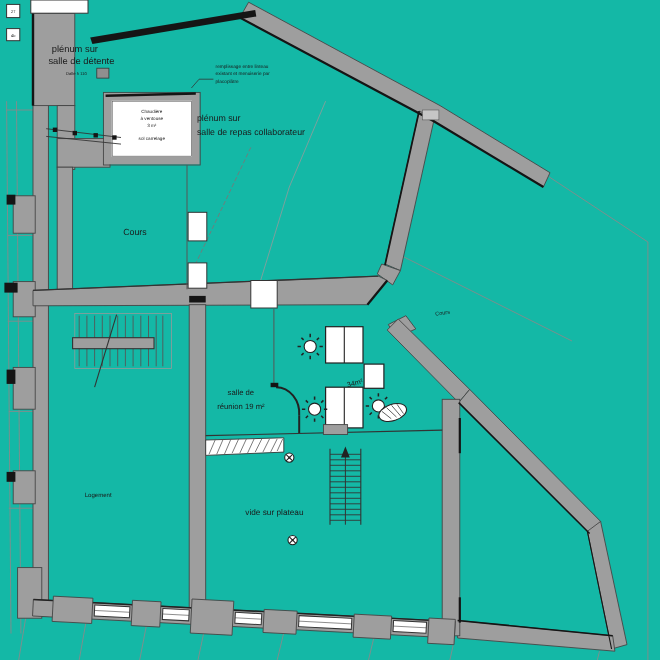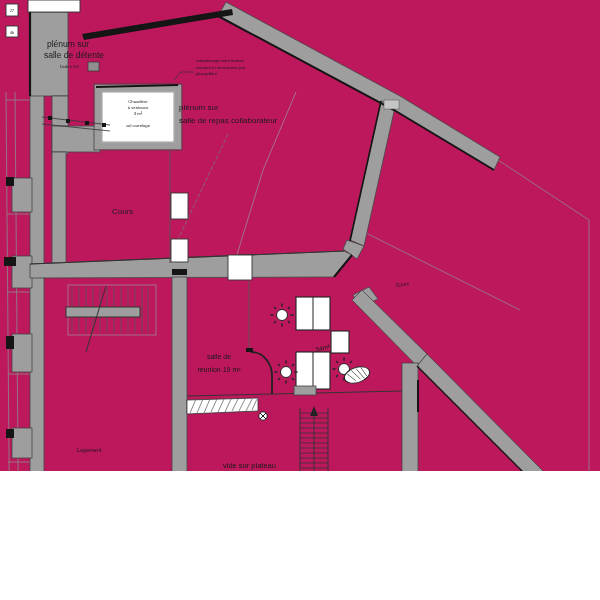--- a/index.html
+++ b/index.html
@@ -1,16 +1,16 @@
 <!DOCTYPE html>
 <html><head>
 <meta charset="utf-8">
 <style>
   html,body{margin:0;padding:0;background:#ffffff;}
-  .canvas{width:600px;height:471px;position:relative;background:#be185d;overflow:hidden;
+  .canvas{width:600px;height:600px;position:relative;background:#14b8a6;overflow:hidden;
           font-family:"Liberation Sans", sans-serif;}
   svg text{fill:#1a1a1a;font-family:"Liberation Sans", sans-serif;}
   .wall{fill:#9e9e9e;stroke:#444;stroke-width:.8;}
   .blk{fill:#151515;stroke:none;}
   .thin{stroke:#8a8a8a;stroke-width:.8;fill:none;}
   .iline{stroke:#555;stroke-width:.9;fill:none;}
   .furn{fill:#fff;stroke:#222;stroke-width:1.1;}
   .whitebox{fill:#fff;stroke:#333;stroke-width:.9;}
 </style>
 </head>

